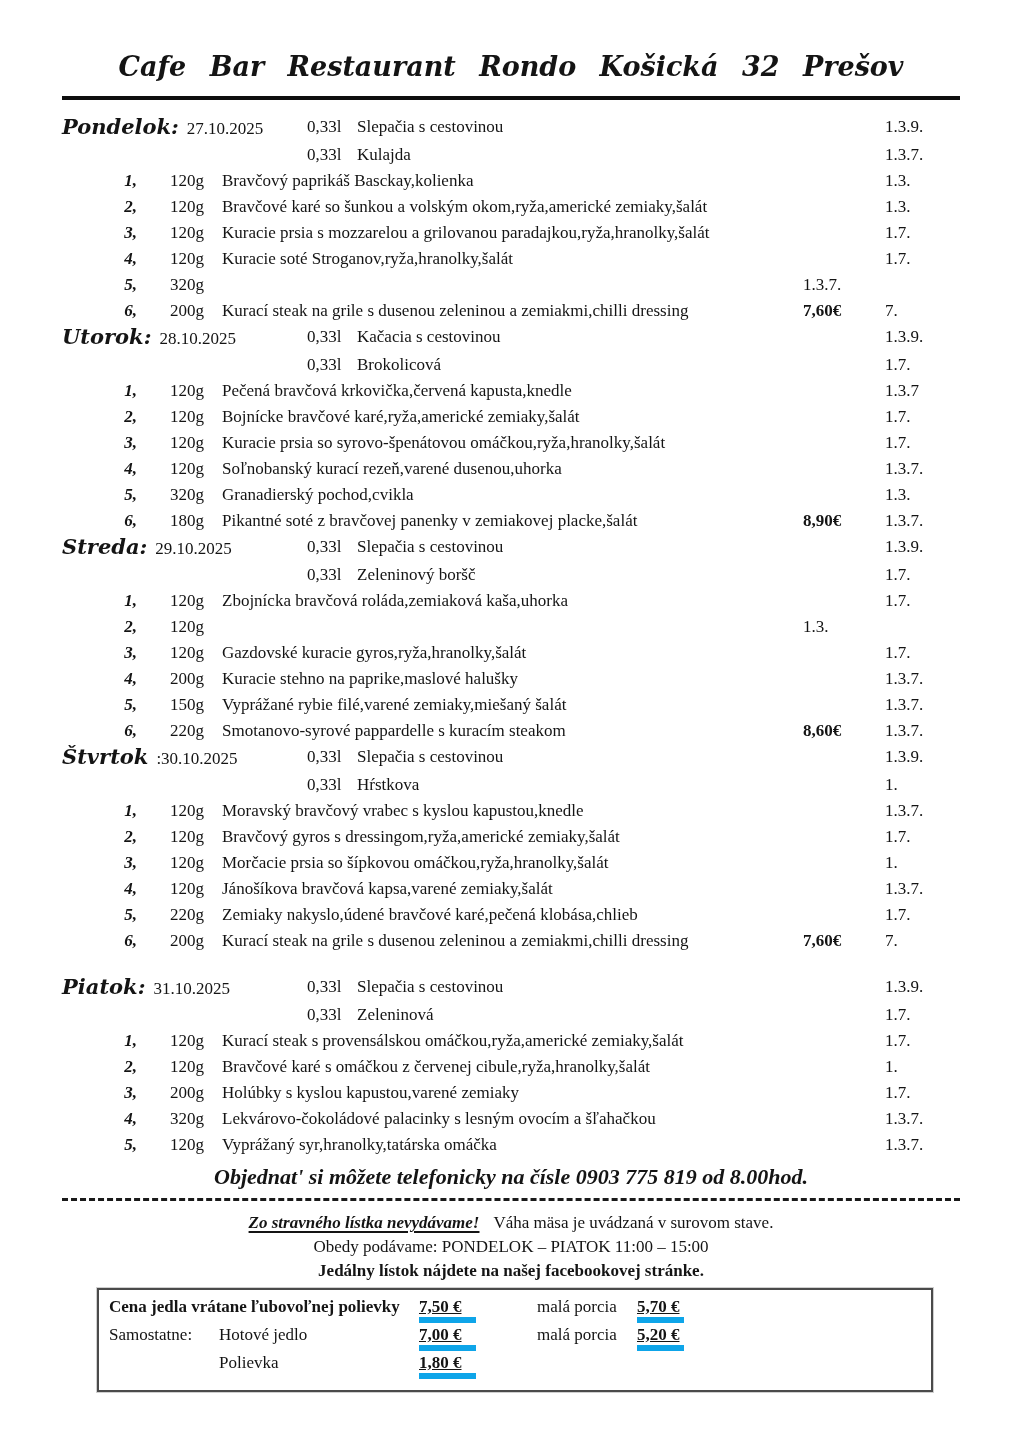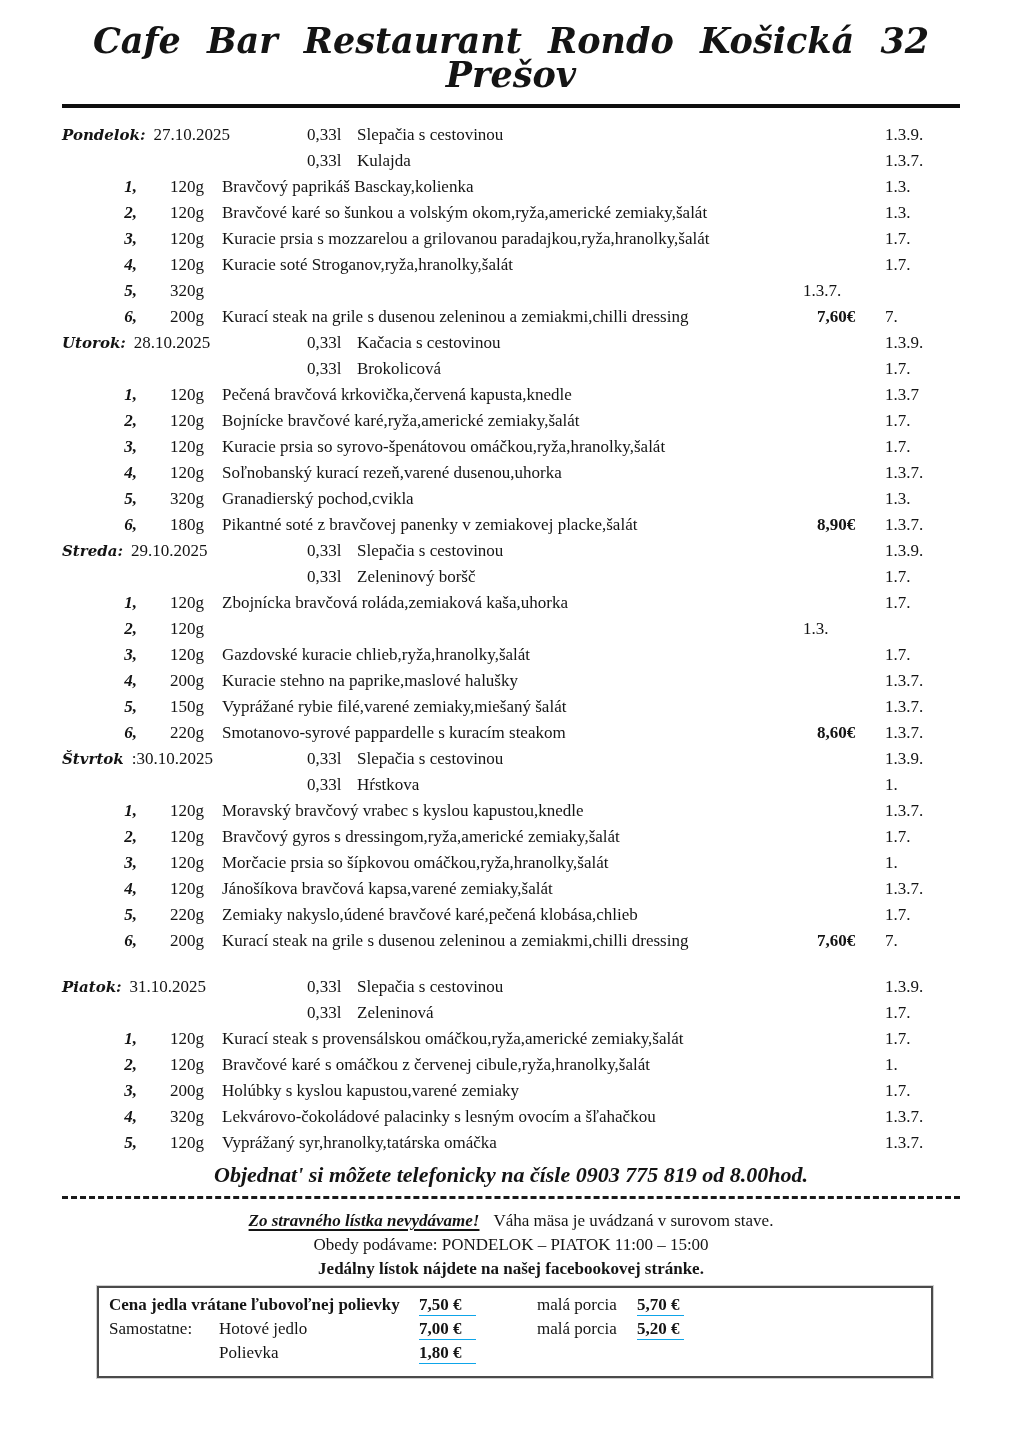--- a/index.html
+++ b/index.html
@@ -2,57 +2,57 @@
 <html><head>
 <meta charset="utf-8">
 <style>
   html,body{margin:0;padding:0;background:#e8e8e8;}
   .page{
     position:relative;width:1018px;height:1440px;margin:0 auto;background:#ffffff;
     font-family:"Liberation Serif","DejaVu Serif",serif;color:#141414;overflow:hidden;
   }
   .content{margin:0 58px 0 62px;}
   .title{
-    padding-top:24px;text-align:center;font-family:"DejaVu Serif",serif;
-    font-style:italic;font-weight:bold;font-size:35px;line-height:34px;word-spacing:14px;
+    padding-top:50px;text-align:center;font-family:"DejaVu Serif",serif;
+    font-style:italic;font-weight:bold;font-size:27px;line-height:34px;word-spacing:14px;
   }
   .rule{margin-top:12px;border-top:4px solid #0e0e0e;}
   .menu{margin-top:14px;}
   .m-row{display:grid;line-height:26px;font-size:17px;}
   .m-row.head{grid-template-columns:245px 50px 1fr 75px;}
   .m-row.item{grid-template-columns:75px 85px 1fr 82px 75px;}
   .day-cell{white-space:nowrap;}
   .day-label{
     font-family:"DejaVu Serif",serif;font-style:italic;font-weight:bold;
-    font-size:15px;margin-right:8px;
+    font-size:21px;margin-right:8px;
   }
   .num{font-style:italic;font-weight:bold;text-align:right;}
   .weight{padding-left:33px;}
-  .price{font-weight:bold;text-align:center;padding-right:16px;}
+  .price{font-weight:bold;text-align:left;padding-right:16px;}
   .gap-before{margin-top:20px;}
   .phone-line{
     margin-top:4px;text-align:center;font-weight:bold;font-style:italic;font-size:22px;line-height:30px;
   }
   .dashes{margin:6px 0 10px;border-top:3px dashed #1a1a1a;height:0;}
   .note{line-height:24px;font-size:17px;text-align:center;}
   .note .em{
     font-weight:bold;font-style:italic;text-decoration:underline;
     text-decoration-thickness:2px;text-underline-offset:3px;margin-right:14px;
   }
   .note.bold{font-weight:bold;}
   .pricebox{
     margin:5px 0 0 35px;width:822px;border:2px solid #4a4a4a;box-shadow:0 0 0 1px #cfcfcf;
     padding:5px 0 11px 10px;font-size:17px;
   }
   .pb-row{display:grid;grid-template-columns:110px 200px 118px 100px auto;line-height:24px;}
   .pb-span2{grid-column:1 / 3;font-weight:bold;}
   .pb-plain{font-weight:normal;}
   .u-price{
-    display:inline-block;font-weight:bold;border-bottom:1px solid #0ea5e9;
-    padding-right:14px;line-height:21px;
+    display:inline-block;font-weight:bold;border-bottom:6px solid #0ea5e9;
+    padding-right:14px;line-height:21px;text-decoration:underline;
   }
   .u-price.tight{padding-right:4px;}
 </style>
 </head>
 <body>
 
 <div class="page">
   <div class="content">
 
     <div class="title">Cafe Bar Restaurant Rondo Košická 32 Prešov</div>
@@ -192,21 +192,21 @@
           </div>
           <div class="m-row item">
             <div class="num">2,</div>
             <div class="weight">120g</div>
             <div class="price"></div>
             <div class="allerg">1.3.</div>
           </div>
           <div class="m-row item">
             <div class="num">3,</div>
             <div class="weight">120g</div>
-            <div class="iname">Gazdovské kuracie chlieb,ryža,hranolky,šalát</div>
+            <div class="iname">Gazdovské kuracie gyros,ryža,hranolky,šalát</div>
             <div class="price"></div>
             <div class="allerg">1.7.</div>
           </div>
           <div class="m-row item">
             <div class="num">4,</div>
             <div class="weight">200g</div>
             <div class="iname">Kuracie stehno na paprike,maslové halušky</div>
             <div class="price"></div>
             <div class="allerg">1.3.7.</div>
           </div>

